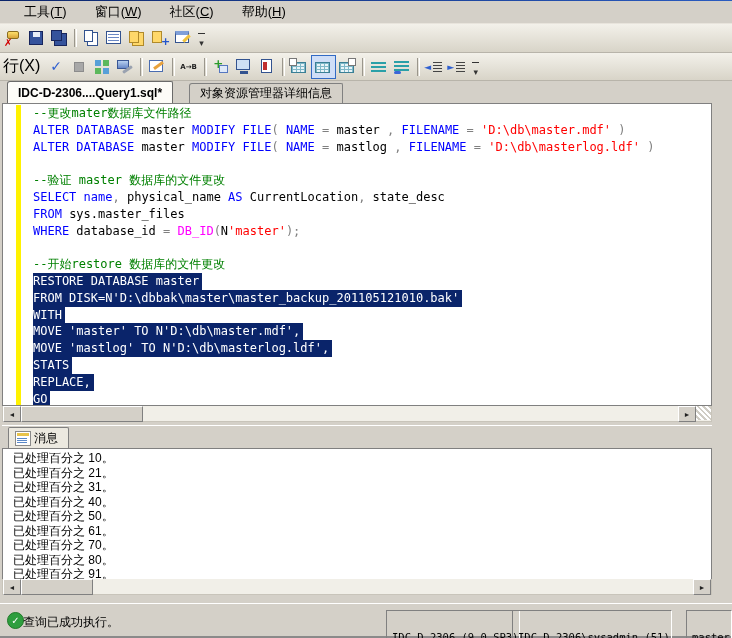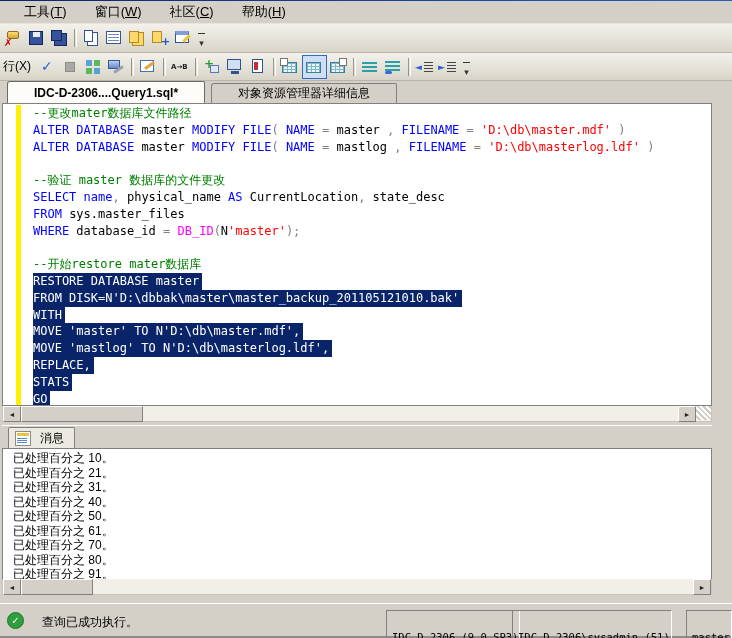--- a/index.html
+++ b/index.html
@@ -11,21 +11,21 @@
   
   .titlebar{height:7px;background:linear-gradient(90deg,var(--tbl,#0a246a),#2a5bc0)}
   .menubar{height:24px;display:flex;align-items:center;padding-left:14px;font-size:13px;
            border-bottom:1px solid #e8e4dc;box-sizing:border-box}
   .mitem{padding:2px 10px;margin-right:8px;color:#000}
   .mitem u{text-decoration:underline}
   .toolbar{display:flex;align-items:center;padding:2px 2px;box-sizing:border-box;
            border-bottom:1px solid #b8b4aa;background:linear-gradient(#f3f1ea,#d8d4c8)}
   .tb1{height:29px}.tb2{height:28px}
   .tsep{width:1px;height:18px;border-left:1px solid #9a968c;border-right:1px solid #fff;margin:0 3px}
-  .tlabel{font-size:12px;padding:0 5px 0 1px;white-space:nowrap}
+  .tlabel{font-size:16px;padding:0 5px 0 1px;white-space:nowrap}
   .toverflow{position:relative;width:13px;height:22px;font-size:9px;color:#333;
              display:inline-flex;align-items:flex-end;justify-content:center;padding-bottom:2px}
   .toverflow::before{content:"";position:absolute;top:7px;left:3px;width:7px;height:1px;background:#333}
 
   
   .tbi{width:23px;height:22px;position:relative;flex:0 0 auto}
   .tbi::before,.tbi::after{content:"";position:absolute;box-sizing:border-box}
   .tbi.active{border:1px solid #316ac5;background:#cfdef7}
   .icon-disconnect::before{left:5px;top:4px;width:12px;height:8px;background:linear-gradient(#ffe06a,#d8a43a);border:1px solid #8a6d1f;border-radius:2px}
   .icon-disconnect::after{content:"✗";color:#d00000;font:bold 10px/1 "DejaVu Sans",sans-serif;left:2px;top:11px}
@@ -63,23 +63,23 @@
   .icon-comment-selection::before{left:3px;top:6px;width:15px;height:11px;background:repeating-linear-gradient(#2aa0a8 0 2px,transparent 2px 4px)}
   .icon-uncomment-selection::before{left:3px;top:5px;width:15px;height:10px;background:repeating-linear-gradient(#2aa0a8 0 2px,transparent 2px 4px)}
   .icon-uncomment-selection::after{left:3px;top:15px;width:7px;height:3px;background:#3a66d8;border-radius:2px}
   .icon-decrease-indent::before{content:"◄";color:#3060d0;font:9px/1 "DejaVu Sans",sans-serif;left:1px;top:7px}
   .icon-decrease-indent::after{left:10px;top:6px;width:9px;height:10px;background:repeating-linear-gradient(#444 0 1px,transparent 1px 3px)}
   .icon-increase-indent::before{content:"►";color:#3060d0;font:9px/1 "DejaVu Sans",sans-serif;left:1px;top:7px}
   .icon-increase-indent::after{left:10px;top:6px;width:9px;height:10px;background:repeating-linear-gradient(#444 0 1px,transparent 1px 3px)}
 
   
   .tabbar{height:22px;display:flex;align-items:flex-end;padding-left:7px;background:var(--chrome,#d4d0c8)}
-  .tab{height:19px;display:flex;align-items:center;padding:0 26px;font-size:12px;
+  .tab{height:19px;display:flex;align-items:center;padding:0 10px;font-size:12px;
        border:1px solid #808080;border-bottom:none;background:#d4d0c8;
-       border-top-left-radius:3px;border-top-right-radius:2px;margin-right:6px;white-space:nowrap}
+       border-top-left-radius:3px;border-top-right-radius:2px;margin-right:16px;white-space:nowrap}
   .tab.active{background:#fdfcf8;font-weight:bold;height:21px;border-color:#6a6a6a}
 
   
   .docwrap{padding:0 20px 8px 2px;box-sizing:border-box}
   .editorframe{position:relative;width:710px;height:303px;background:#fff;
                border:1px solid #808080;box-sizing:border-box;overflow:hidden}
   .changebar{position:absolute;left:13px;top:1px;width:5px;height:301px;background:var(--chg,#fff200)}
   .code{position:absolute;left:0;top:1px;right:0;bottom:0;padding-left:30px;
         font-family:"DejaVu Sans Mono","Liberation Mono",monospace;font-size:12px;line-height:16.8px}
   .cline{height:16.8px;white-space:pre}
@@ -97,39 +97,39 @@
   .escroll .sthumb{width:120px}
   .mscroll .sthumb{width:70px}
   .strack{flex:1}
   .sgrip{width:15px;height:14px;flex:0 0 auto;
          background:repeating-linear-gradient(45deg,#fff 0 2px,#cfccc4 2px 4px)}
   .splitter{height:3px}
 
   
   .msgtabs{height:22px;display:flex;align-items:flex-end;padding-left:6px;
            border-top:1px solid #fff;background:var(--chrome,#d4d0c8)}
-  .msgtab{height:20px;display:flex;align-items:center;gap:9px;padding:0 10px 0 6px;font-size:12px;
+  .msgtab{height:20px;display:flex;align-items:center;gap:3px;padding:0 10px 0 6px;font-size:12px;
           background:#ece9e0;border:1px solid #808080;border-bottom:none;
           border-top-left-radius:2px;border-top-right-radius:2px}
   .msgicon{width:14px;height:13px;background:#fff;border:1px solid #8a8a8a;position:relative;display:inline-block}
   .msgicon::before{content:"";position:absolute;left:1px;top:1px;right:1px;height:3px;background:#e8c34a}
   .msgicon::after{content:"";position:absolute;left:1px;top:6px;width:10px;height:5px;
                   background:repeating-linear-gradient(#5a88c8 0 1px,transparent 1px 2px)}
   .msgframe{width:710px;height:131px;background:#fff;border:1px solid #808080;border-bottom:none;
             box-sizing:border-box;overflow:hidden;padding:2px 0 0 10px}
   .mline{font-size:12px;line-height:14.5px;white-space:pre;color:#000}
 
   
   .statusbar{height:35px;position:relative;background:var(--chrome,#d4d0c8);
              border-top:1px solid #fff;flex:0 0 auto;box-sizing:border-box;
              border-bottom:2px solid #8a8a8a}
   .okicon{position:absolute;left:7px;top:8px;width:15px;height:15px;border-radius:50%;
           background:var(--ok,#2e9e3e);border:1px solid #1f7a28;color:#fff;
           font:bold 10px/15px "DejaVu Sans",sans-serif;text-align:center}
-  .stmsg{position:absolute;left:42px;top:10px;font-size:12px}
+  .stmsg{position:absolute;left:23px;top:10px;font-size:12px}
   .stpanel{position:absolute;top:6px;height:22px;line-height:20px;padding:16px 5px;box-sizing:border-box;
            border:1px solid;border-color:#808080 #fff #fff #808080;
            font-family:"DejaVu Sans Mono","Liberation Mono",monospace;font-size:10.5px;white-space:nowrap;overflow:hidden}
   .p1{left:386px;width:134px}
   .p2{left:512px;width:160px}
   .p3{left:686px;width:46px}
 </style>
 </head>
 <body>
 
@@ -197,28 +197,28 @@
       <div class="code" id="code">
           <div class="cline"><span class="ltext"><span class="tk-cm">--更改mater数据库文件路径</span></span></div>
           <div class="cline"><span class="ltext"><span class="tk-kw">ALTER DATABASE</span><span class="tk-id"> master </span><span class="tk-kw">MODIFY FILE</span><span class="tk-op">( </span><span class="tk-kw">NAME</span><span class="tk-op"> = </span><span class="tk-id">master</span><span class="tk-op"> , </span><span class="tk-kw">FILENAME</span><span class="tk-op"> = </span><span class="tk-str">'D:\db\master.mdf'</span><span class="tk-op"> )</span></span></div>
           <div class="cline"><span class="ltext"><span class="tk-kw">ALTER DATABASE</span><span class="tk-id"> master </span><span class="tk-kw">MODIFY FILE</span><span class="tk-op">( </span><span class="tk-kw">NAME</span><span class="tk-op"> = </span><span class="tk-id">mastlog</span><span class="tk-op"> , </span><span class="tk-kw">FILENAME</span><span class="tk-op"> = </span><span class="tk-str">'D:\db\masterlog.ldf'</span><span class="tk-op"> )</span></span></div>
           <div class="cline"><span class="ltext"></span></div>
           <div class="cline"><span class="ltext"><span class="tk-cm">--验证 master 数据库的文件更改</span></span></div>
           <div class="cline"><span class="ltext"><span class="tk-kw">SELECT name</span><span class="tk-op">,</span><span class="tk-id"> physical_name </span><span class="tk-kw">AS</span><span class="tk-id"> CurrentLocation</span><span class="tk-op">,</span><span class="tk-id"> state_desc</span></span></div>
           <div class="cline"><span class="ltext"><span class="tk-kw">FROM</span><span class="tk-id"> sys.master_files</span></span></div>
           <div class="cline"><span class="ltext"><span class="tk-kw">WHERE</span><span class="tk-id"> database_id </span><span class="tk-op">= </span><span class="tk-fn">DB_ID</span><span class="tk-op">(</span><span class="tk-id">N</span><span class="tk-str">'master'</span><span class="tk-op">);</span></span></div>
           <div class="cline"><span class="ltext"></span></div>
-          <div class="cline"><span class="ltext"><span class="tk-cm">--开始restore mater数据库</span></span></div>
+          <div class="cline"><span class="ltext"><span class="tk-cm">--开始restore 数据库的文件更改</span></span></div>
           <div class="cline"><span class="ltext sel"><span class="tk-id">RESTORE DATABASE master</span></span></div>
           <div class="cline"><span class="ltext sel"><span class="tk-id">FROM DISK=N'D:\dbbak\master\master_backup_201105121010.bak'</span></span></div>
           <div class="cline"><span class="ltext sel"><span class="tk-id">WITH</span></span></div>
           <div class="cline"><span class="ltext sel"><span class="tk-id">MOVE 'master' TO N'D:\db\master.mdf',</span></span></div>
           <div class="cline"><span class="ltext sel"><span class="tk-id">MOVE 'mastlog' TO N'D:\db\masterlog.ldf',</span></span></div>
+          <div class="cline"><span class="ltext sel"><span class="tk-id">STATS</span></span></div>
           <div class="cline"><span class="ltext sel"><span class="tk-id">REPLACE,</span></span></div>
-          <div class="cline"><span class="ltext sel"><span class="tk-id">STATS</span></span></div>
           <div class="cline"><span class="ltext sel"><span class="tk-id">GO</span></span></div>
         </div>
     </div>
 
     <div class="hscroll escroll">
       <span class="sbtn">◄</span>
       <span class="sthumb"></span>
       <span class="strack"></span>
       <span class="sbtn">►</span>
       <span class="sgrip"></span>

